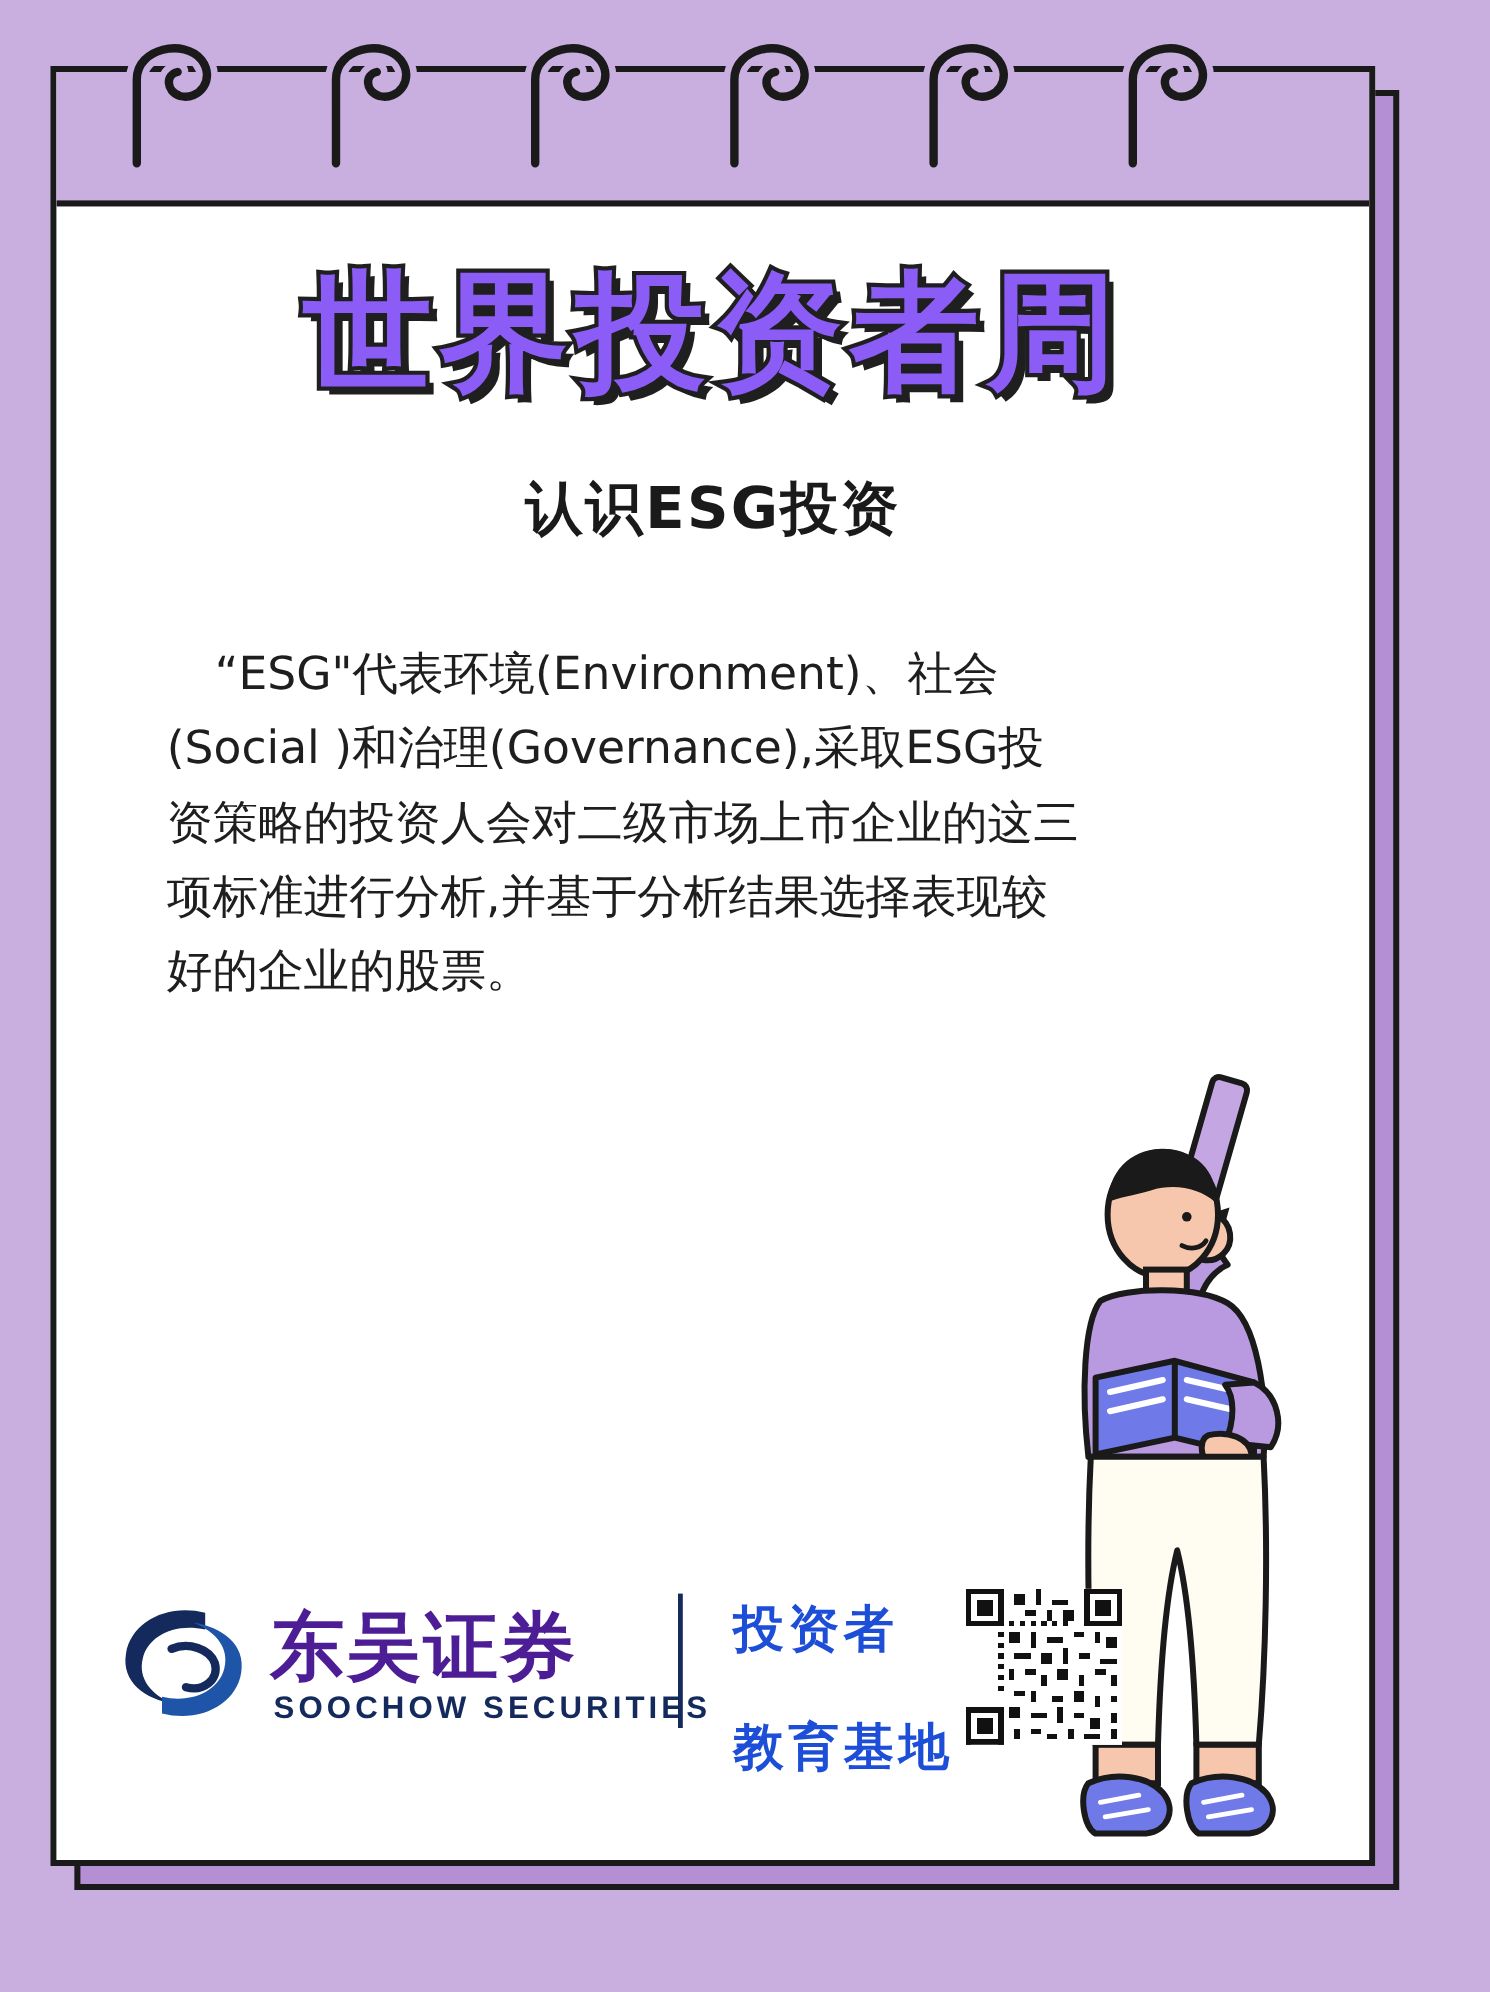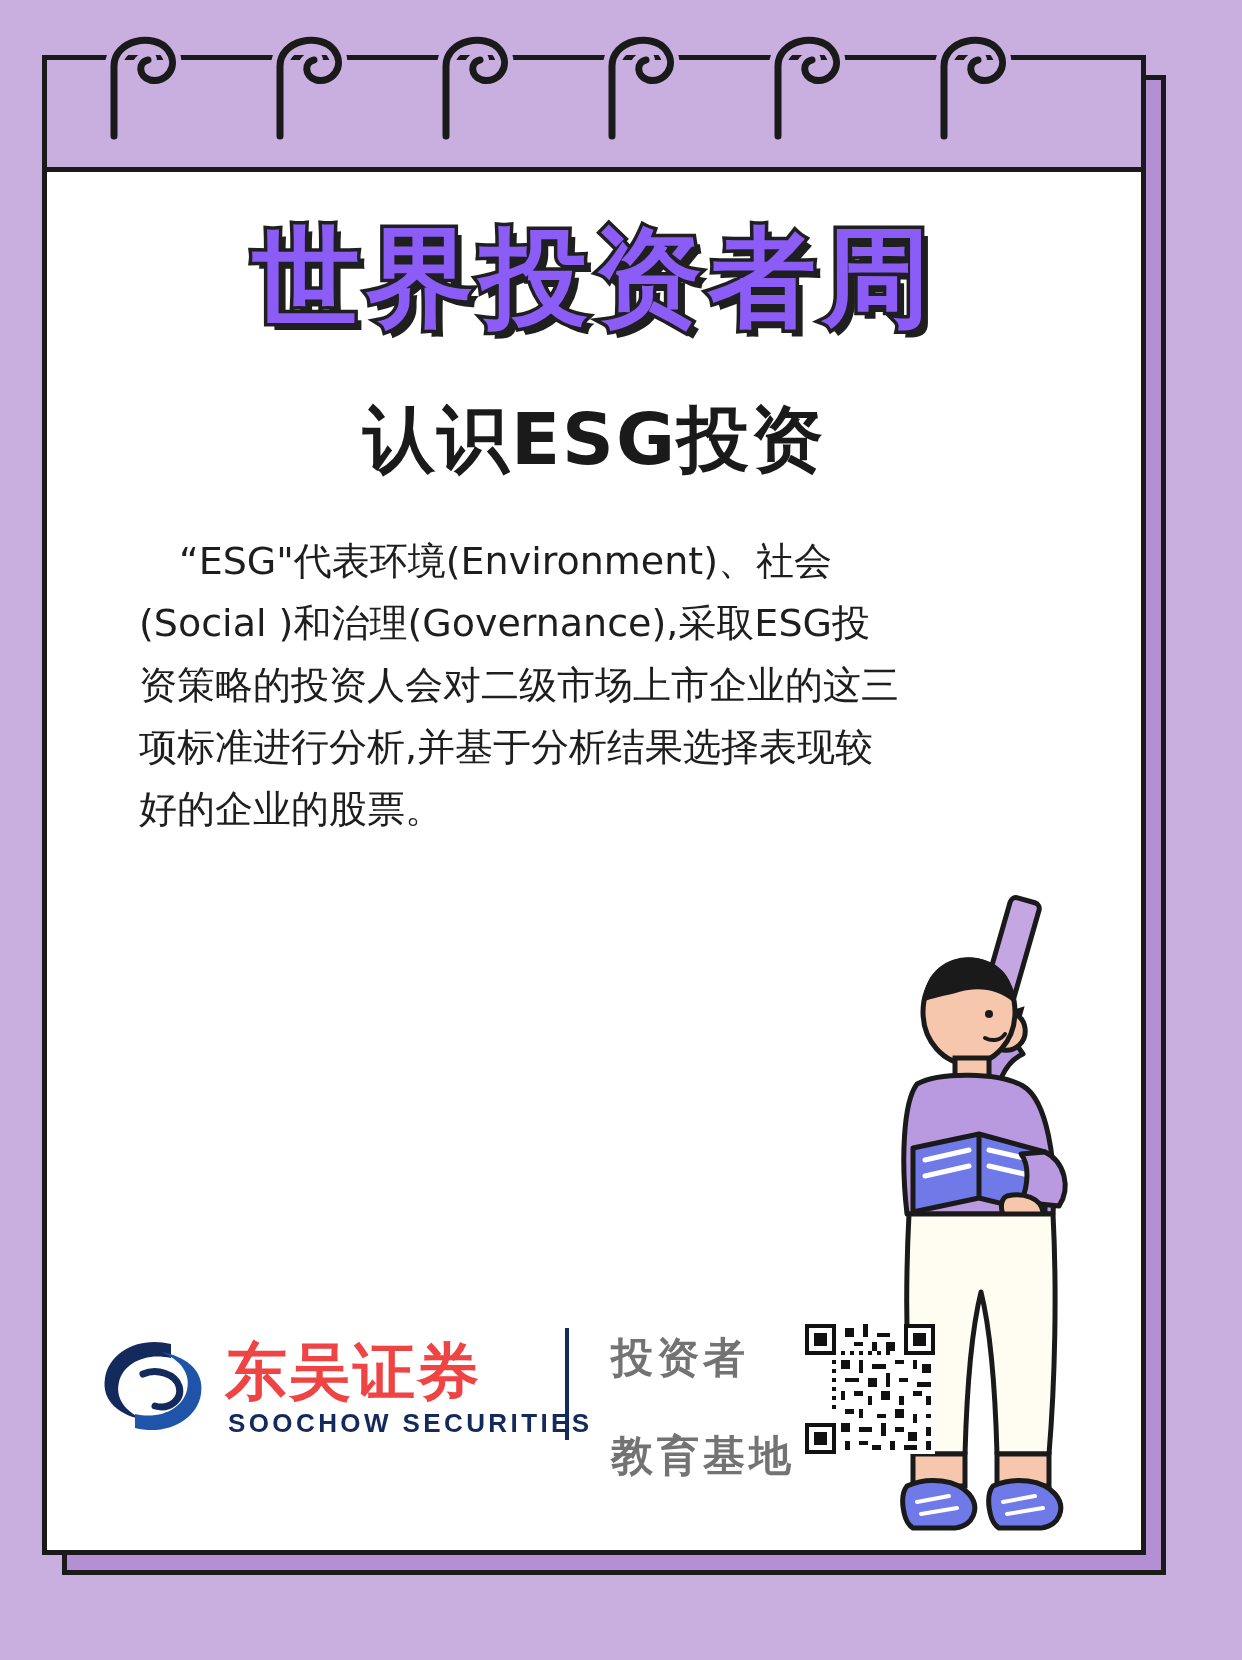--- a/index.html
+++ b/index.html
@@ -74,21 +74,21 @@
     paint-order: stroke fill;
     text-shadow: 7px 7px 0 #1f1f1f;
     font-family: "DejaVu Sans", "Liberation Sans", sans-serif;
   }
   .title-sub {
     position: absolute;
     left: 0;
     top: 332px;
     width: 100%;
     text-align: center;
-    font-size: 72px;
+    font-size: 48px;
     font-weight: bold;
     letter-spacing: 2px;
     color: #1a1a1a;
     font-family: "DejaVu Sans", "Liberation Sans", sans-serif;
   }
 
   
   .body-text {
     position: absolute;
     left: 92px;
@@ -130,21 +130,21 @@
     width: 118px;
     height: 104px;
   }
   .brand-cn {
     position: absolute;
     left: 130px;
     top: 2px;
     font-size: 62px;
     font-weight: bold;
     letter-spacing: 2px;
-    color: #ef4444;
+    color: #4c1d95;
     font-family: Liberation Serif, serif;
   }
   .brand-en {
     position: absolute;
     left: 133px;
     top: 80px;
     font-size: 26px;
     font-weight: bold;
     letter-spacing: 3.4px;
     color: #14295c;
@@ -157,21 +157,21 @@
     width: 4px;
     height: 112px;
     background: #14295c;
   }
   .edu-line1, .edu-line2 {
     position: absolute;
     left: 516px;
     font-size: 42px;
     font-weight: bold;
     letter-spacing: 4px;
-    color: #737373;
+    color: #1d4ed8;
     font-family: "DejaVu Sans", "Liberation Sans", sans-serif;
     text-align: right;
   }
   .edu-line1 { top: 2px; }
   .edu-line2 { top: 60px; margin-top: 40px; }
 
   .qr {
     position: absolute;
     left: 710px;
     top: -4px;

